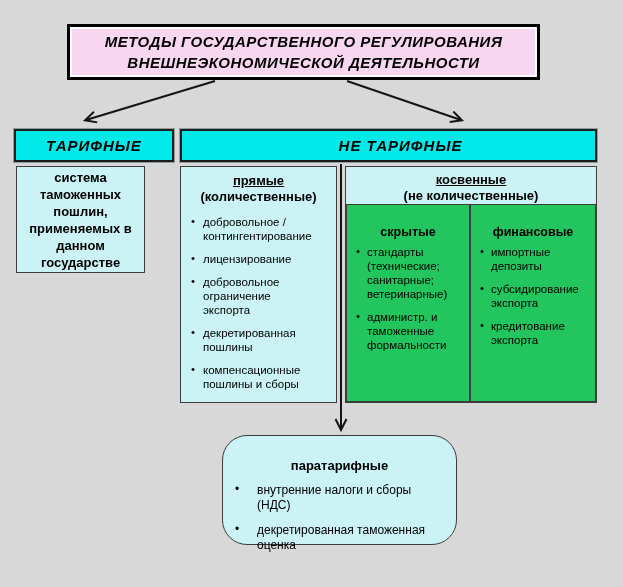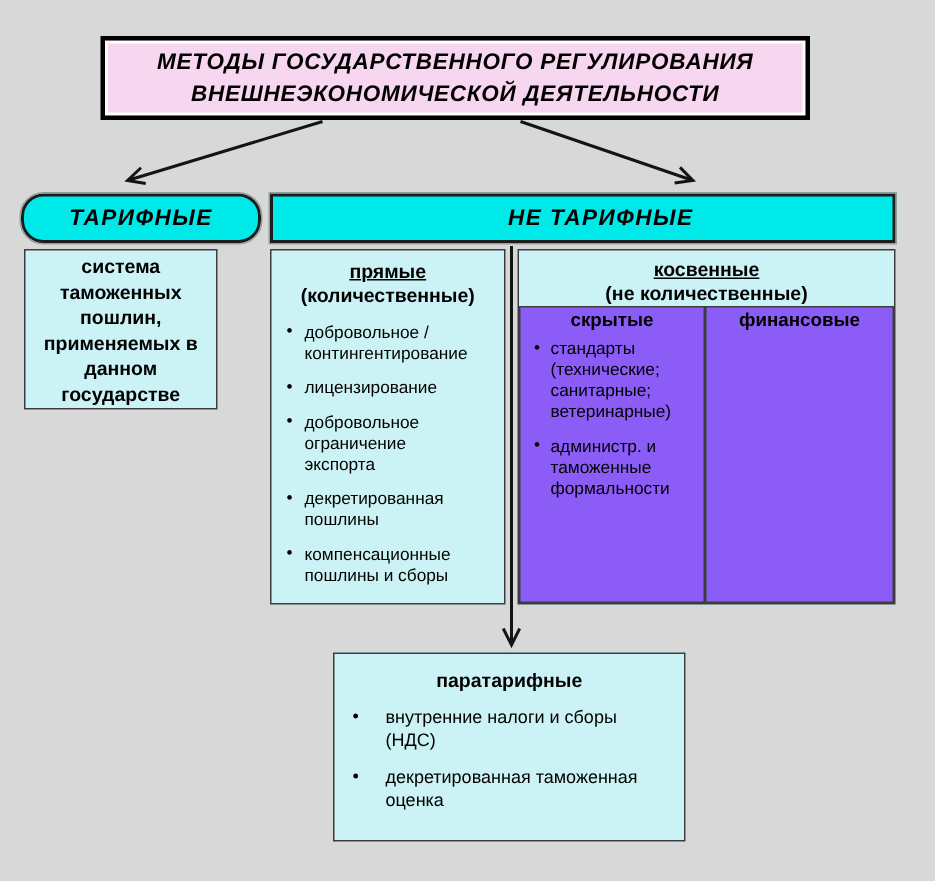--- a/index.html
+++ b/index.html
@@ -34,21 +34,21 @@
   
   .section-header {
     background: #00e9e9;
     border: 2px solid #1c1c1c;
     outline: 1px solid #8f9f9f;
     height: 33px;
     display: flex; align-items: center; justify-content: center;
     font-weight: bold; font-style: italic;
     font-size: 15px; letter-spacing: 1px;
   }
-  .tariff-header    { left: 14px;  top: 129px; width: 160px; border-radius: 15px; }
+  .tariff-header    { left: 14px;  top: 129px; width: 160px; }
   .nontariff-header { left: 180px; top: 129px; width: 417px; padding-left: 24px; }
 
   
   .cyan-box {
     background: #cbf2f4;
     border: 1px solid #3c3c3c;
   }
   .tariff-desc-box { left: 16px; top: 166px; width: 129px; height: 107px;
     display: flex; align-items: center; justify-content: center; }
   .tariff-desc-box .desc-text {
@@ -65,35 +65,35 @@
     position: relative; padding-left: 12px;
     font-size: 11.5px; line-height: 14px;
     margin-bottom: 9px;
   }
   .bullet-list li::before { content: "•"; position: absolute; left: 0; top: -1px; }
 
   .indirect-box { left: 345px; top: 166px; width: 252px; height: 237px; }
   .indirect-header { padding-top: 5px; }
   .indirect-cell {
     position: absolute; top: 37px; height: 198px;
-    background: #8b5cf6; border: 1px solid #3c3c3c;
-    padding-top: 1px;
+    background: #22c55e; border: 1px solid #3c3c3c;
+    padding-top: 20px;
   }
   .hidden-cell    { left: 0px;   width: 124px; }
   .financial-cell { left: 124px; width: 126px; }
   .cell-title { font-weight: bold; font-size: 12.5px; text-align: center; margin-bottom: 6px; }
   .cell-list { list-style: none; padding-left: 9px; }
   .cell-list li {
     position: relative; padding-left: 11px;
     font-size: 11.5px; line-height: 14px;
     margin-bottom: 9px; max-width: 97px;
   }
   .cell-list li::before { content: "•"; position: absolute; left: 0; top: -1px; }
 
-  .paratariff-box { left: 222px; top: 435px; width: 235px; height: 126px; padding-top: 10px; }
+  .paratariff-box { left: 222px; top: 435px; width: 235px; height: 110px; padding-top: 22px; border-radius: 25px; }
   .paratariff-box .box-title { font-size: 13px; }
   .para-list { list-style: none; margin-top: 9px; padding-left: 8px; }
   .para-list li {
     position: relative; padding-left: 26px;
     font-size: 12px; line-height: 15px;
     margin-bottom: 10px; max-width: 208px;
   }
   .para-list li::before { content: "•"; position: absolute; left: 4px; top: -1px; }
 </style>
 </head>
@@ -144,20 +144,25 @@
   <div class="indirect-cell hidden-cell">
     <div class="cell-title">скрытые</div>
     <ul class="cell-list">
       <li>стандарты (технические; санитарные; ветеринарные)</li>
       <li>администр. и таможенные формальности</li>
     </ul>
   </div>
 
   <div class="indirect-cell financial-cell">
     <div class="cell-title">финансовые</div>
+    <ul class="cell-list">
+      <li>импортные депозиты</li>
+      <li>субсидирование экспорта</li>
+      <li>кредитование экспорта</li>
+    </ul>
   </div>
 </div>
 
 <div class="abs cyan-box paratariff-box">
   <div class="box-title">паратарифные</div>
   <ul class="para-list">
     <li>внутренние налоги и сборы (НДС)</li>
     <li>декретированная таможенная оценка</li>
   </ul>
 </div>

